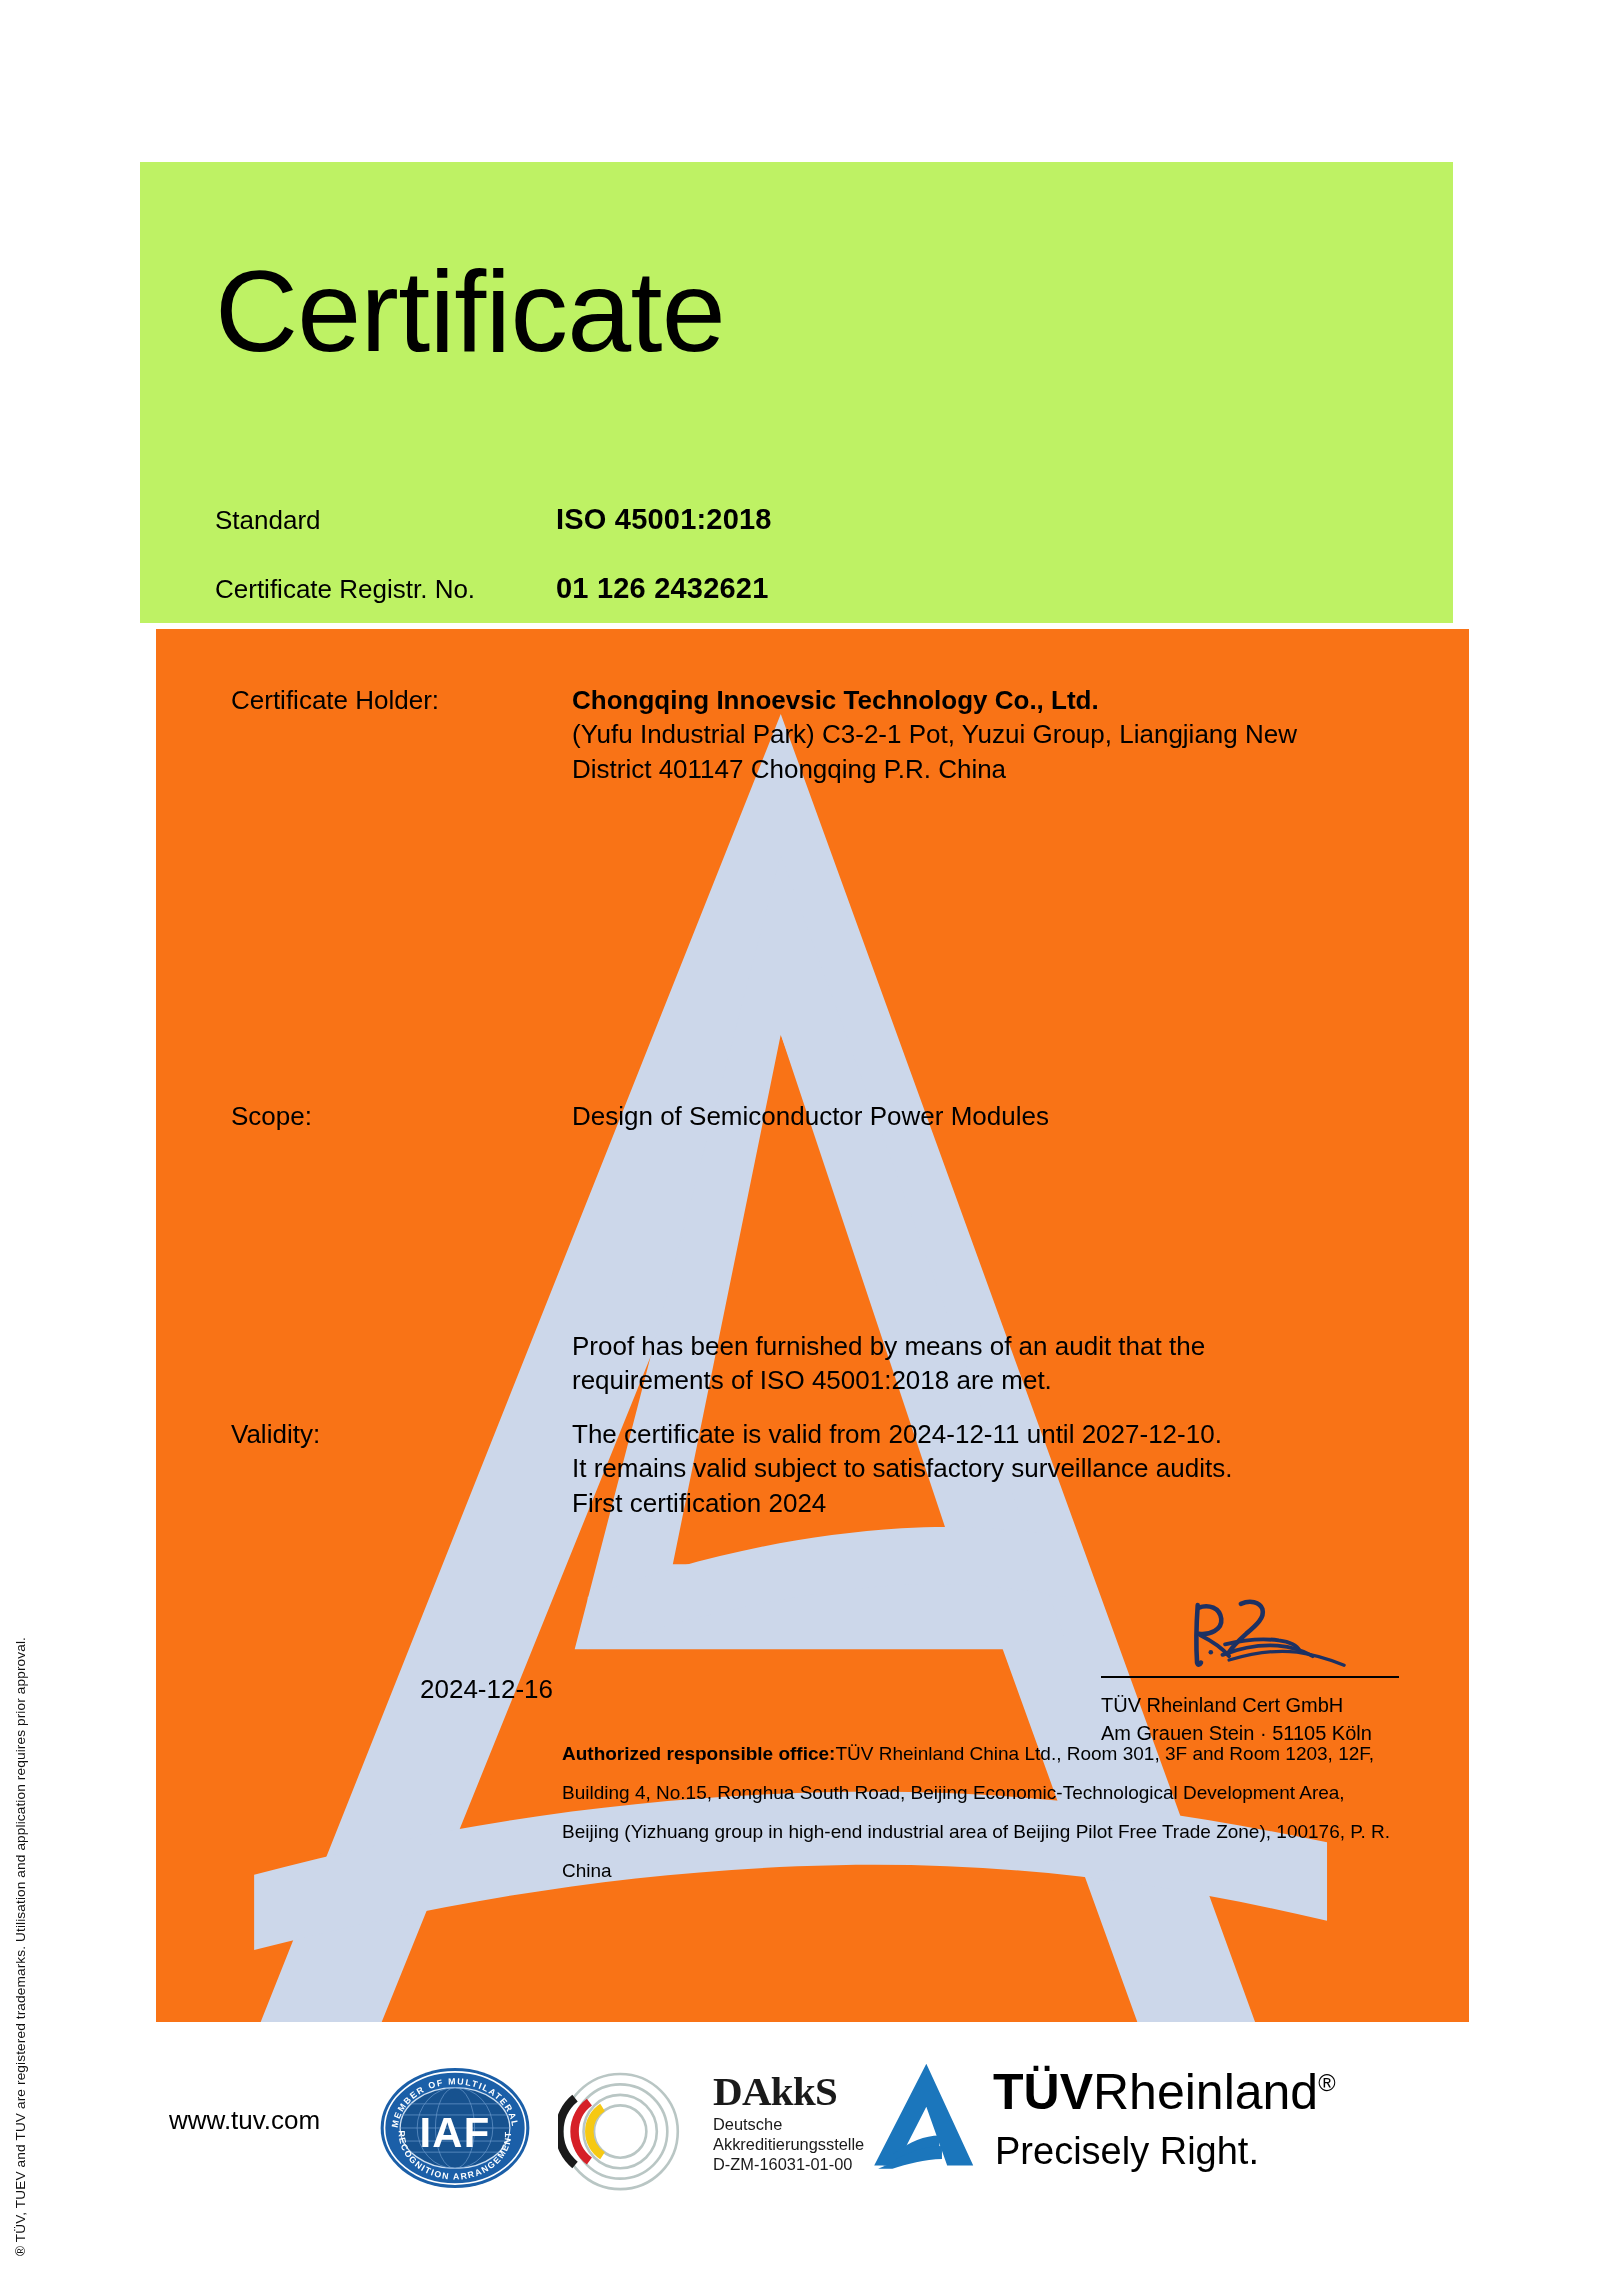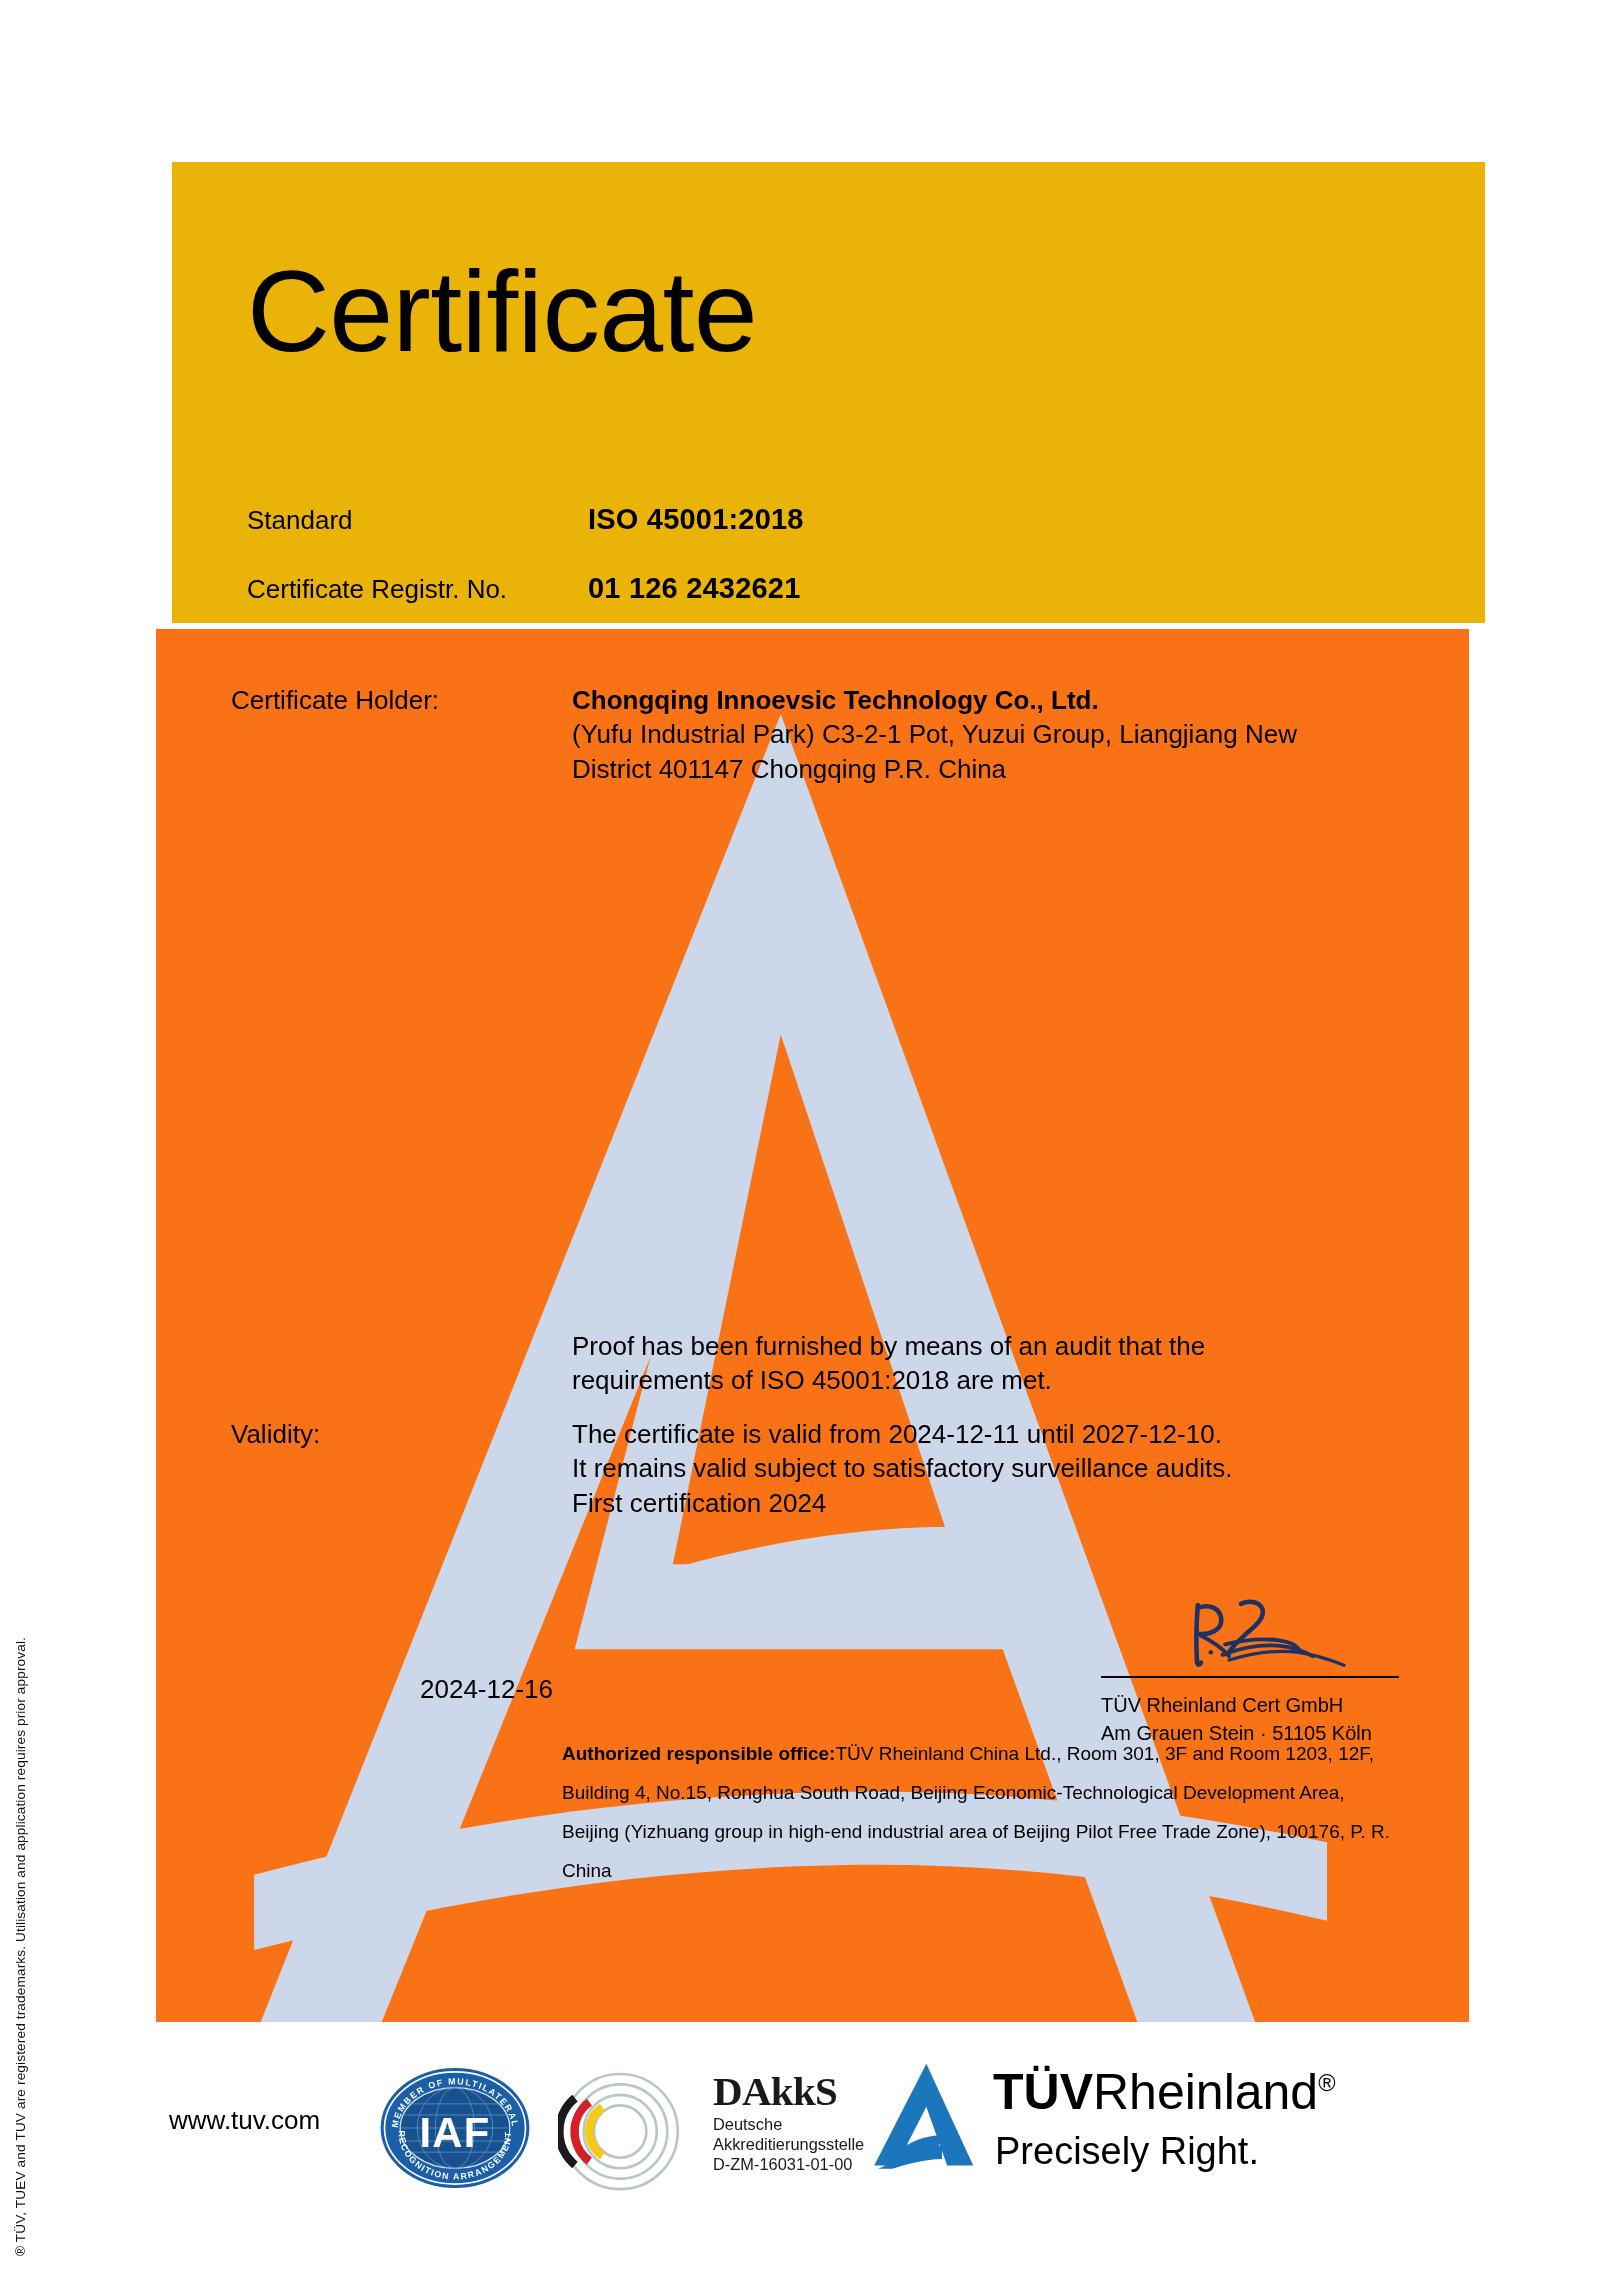--- a/index.html
+++ b/index.html
@@ -25,25 +25,25 @@
     transform: rotate(-90deg);
     white-space: nowrap;
     font-size: 13.7px;
     letter-spacing: 0.1px;
     color: #111;
   }
 
   
   .header-band {
     position: absolute;
-    left: 172px;
+    left: 140px;
     top: 162px;
     width: 1313px;
     height: 461px;
-    background: #eab308;
+    background: #bef264;
   }
   .cert-title {
     position: absolute;
     left: 75px;
     top: 92px;
     font-size: 115px;
     line-height: 1;
     font-weight: 400;
     letter-spacing: -0.7px;
     color: #000;
@@ -321,20 +321,24 @@
 
   <div class="row holder-row">
     <div class="label">Certificate Holder:</div>
     <div>
       <div class="holder-name">Chongqing Innoevsic Technology Co., Ltd.</div>
       <div class="holder-addr">(Yufu Industrial Park) C3-2-1 Pot, Yuzui Group, Liangjiang New
 District 401147 Chongqing P.R. China</div>
     </div>
   </div>
 
+  <div class="row scope-row">
+    <div class="label">Scope:</div>
+    <div class="value">Design of Semiconductor Power Modules</div>
+  </div>
 
   <div class="row proof-row">
     <div class="label"></div>
     <div class="value">Proof has been furnished by means of an audit that the
 requirements of ISO 45001:2018 are met.</div>
   </div>
 
   <div class="row validity-row">
     <div class="label">Validity:</div>
     <div class="value">The certificate is valid from 2024-12-11 until 2027-12-10.

